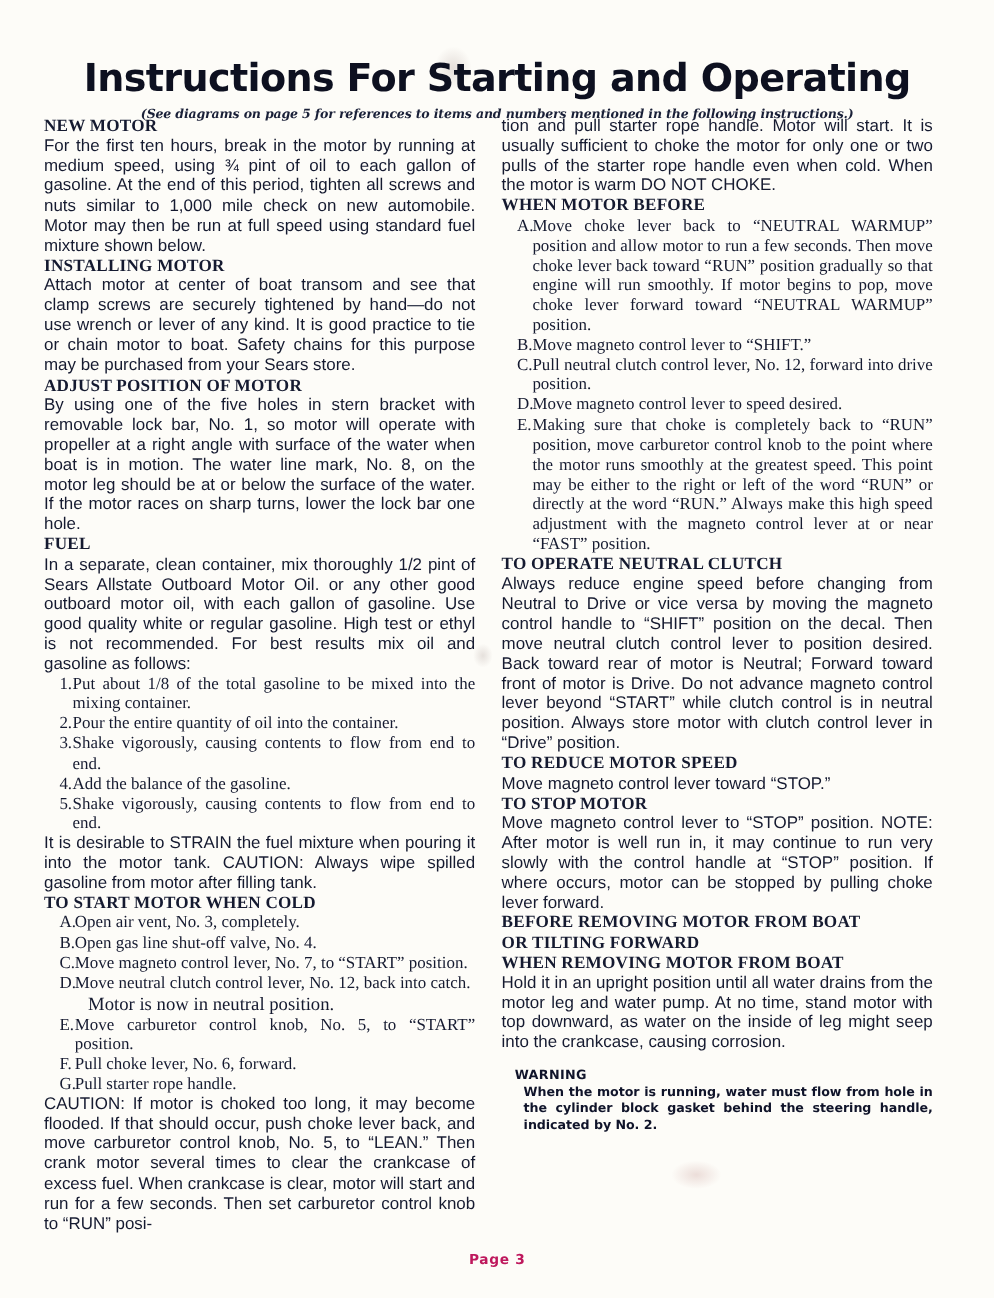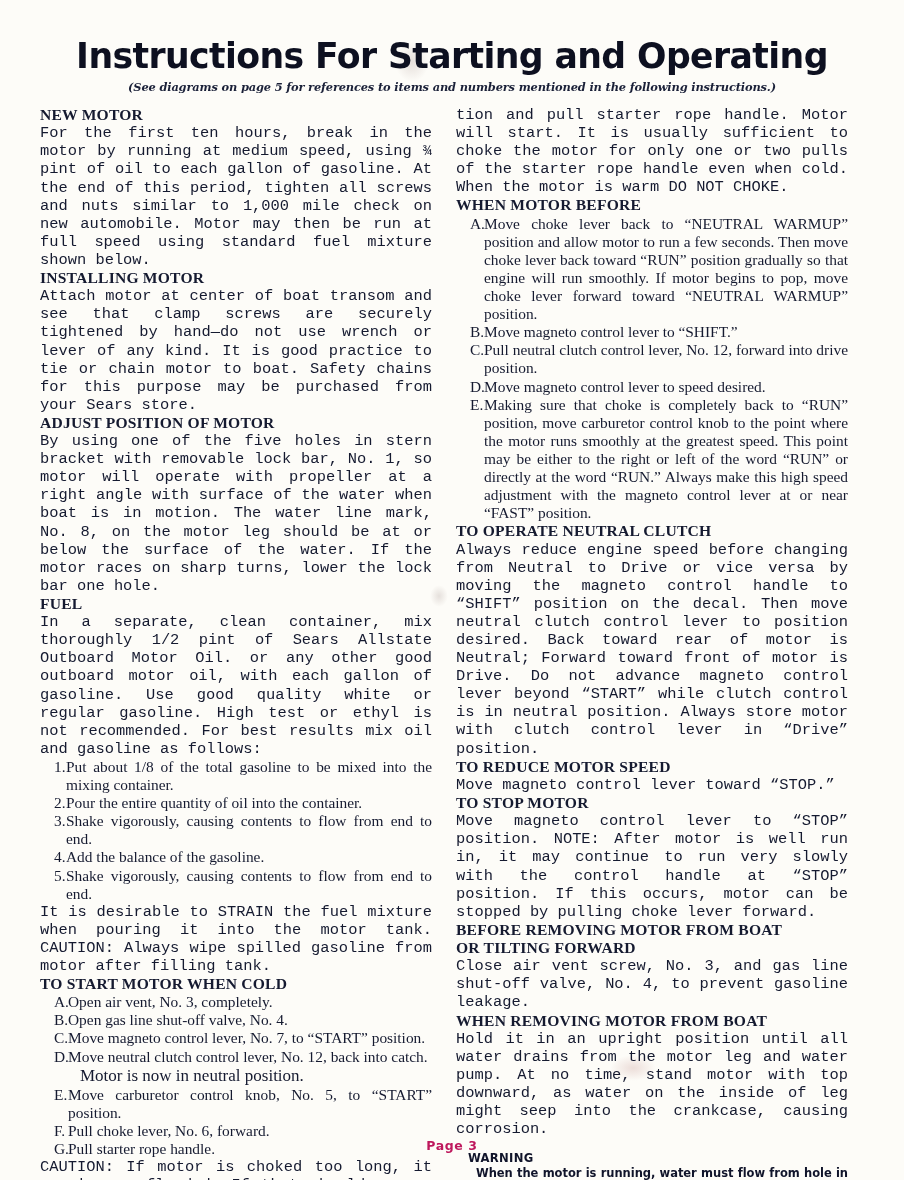--- a/index.html
+++ b/index.html
@@ -11,21 +11,21 @@
     height: 1180px;
     background: #fdfcf8;
     font-family: "Liberation Serif", serif;
     color: #14182c;
     overflow: hidden;
     position: relative;
   }
   .page {
     position: absolute;
     inset: 0;
-    padding: 0;
+    padding: 16px;
     border-radius: 31px;
   }
 
   
   .masthead {
     padding: 38px 40px 0 40px;
     text-align: center;
   }
   .doc-title {
     font-family: "DejaVu Sans", sans-serif;
@@ -69,21 +69,21 @@
   .head {
     font-family: "Liberation Serif", serif;
     font-size: 15.6px;
     line-height: 1.17;
     letter-spacing: 0.2px;
     color: #151a30;
     margin: 0;
     white-space: pre-line;
   }
   .para {
-    font-family: Liberation Mono, monospace;
+    font-family: Liberation Sans, sans-serif;
     font-size: 15.4px;
     line-height: 1.175;
     color: #151a30;
     margin: 0;
     text-align: justify;
     text-justify: inter-word;
     hyphens: none;
   }
   .para.last-flush {
     text-align: left;
@@ -309,27 +309,26 @@
         <p class="para">Always reduce engine speed before changing from Neutral to Drive or vice versa by moving the magneto control handle to “SHIFT” position on the decal. Then move neutral clutch control lever to position desired. Back toward rear of motor is Neutral; Forward toward front of motor is Drive. Do not advance magneto control lever beyond “START” while clutch control is in neutral position. Always store motor with clutch control lever in “Drive” position.</p>
       </section>
 
       <section>
         <h2 class="head">TO REDUCE MOTOR SPEED</h2>
         <p class="para last-flush">Move magneto control lever toward “STOP.”</p>
       </section>
 
       <section>
         <h2 class="head">TO STOP MOTOR</h2>
-        <p class="para">Move magneto control lever to “STOP” position. NOTE: After motor is well run in, it may continue to run very slowly with the control handle at “STOP” position. If this occurs, motor can be stopped by pulling choke lever forward.</p>
+        <p class="para">Move magneto control lever to “STOP” position. NOTE: After motor is well run in, it may continue to run very slowly with the control handle at “STOP” position. If where occurs, motor can be stopped by pulling choke lever forward.</p>
       </section>
 
       <section>
         <h2 class="head">BEFORE REMOVING MOTOR FROM BOAT
 OR TILTING FORWARD</h2>
-        <p class="para">Close air vent screw, No. 3, and gas line shut-off valve, No. 4, to prevent gasoline leakage.</p>
       </section>
 
       <section>
         <h2 class="head">WHEN REMOVING MOTOR FROM BOAT</h2>
         <p class="para">Hold it in an upright position until all water drains from the motor leg and water pump. At no time, stand motor with top downward, as water on the inside of leg might seep into the crankcase, causing corrosion.</p>
       </section>
 
       <section class="warning">
         <div class="warning-title">WARNING</div>
         <p class="warning-body">When the motor is running, water must flow from hole in the cylinder block gasket behind the steering handle, indicated by No. 2.</p>

